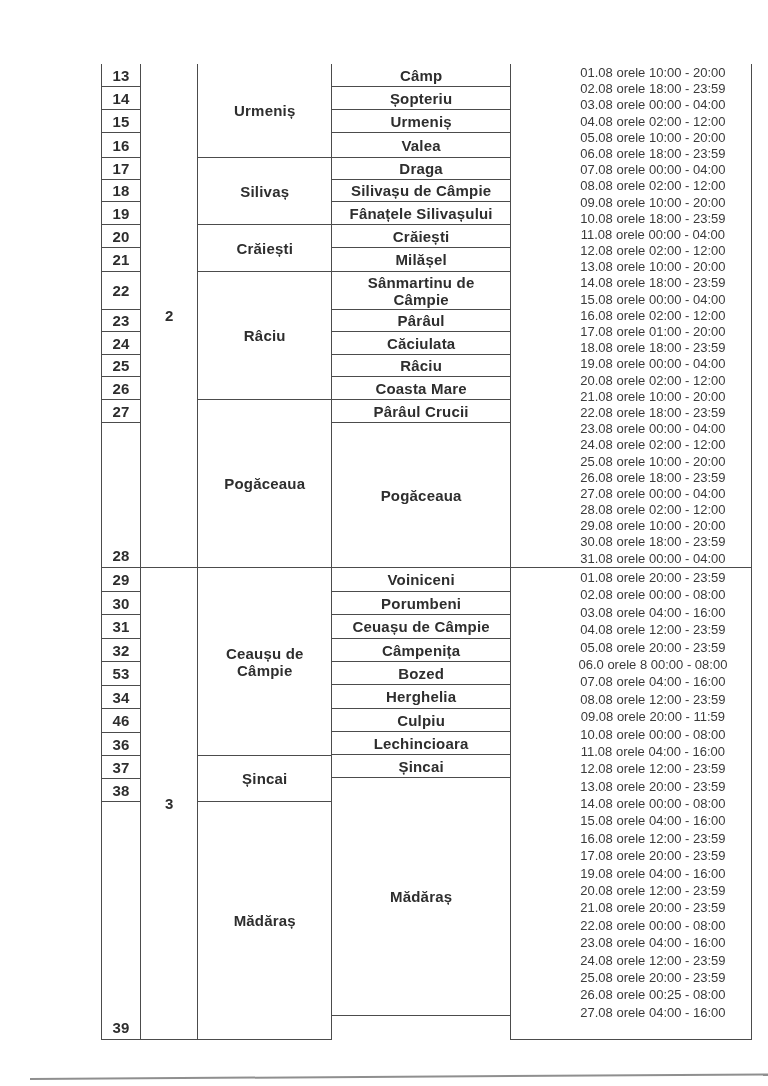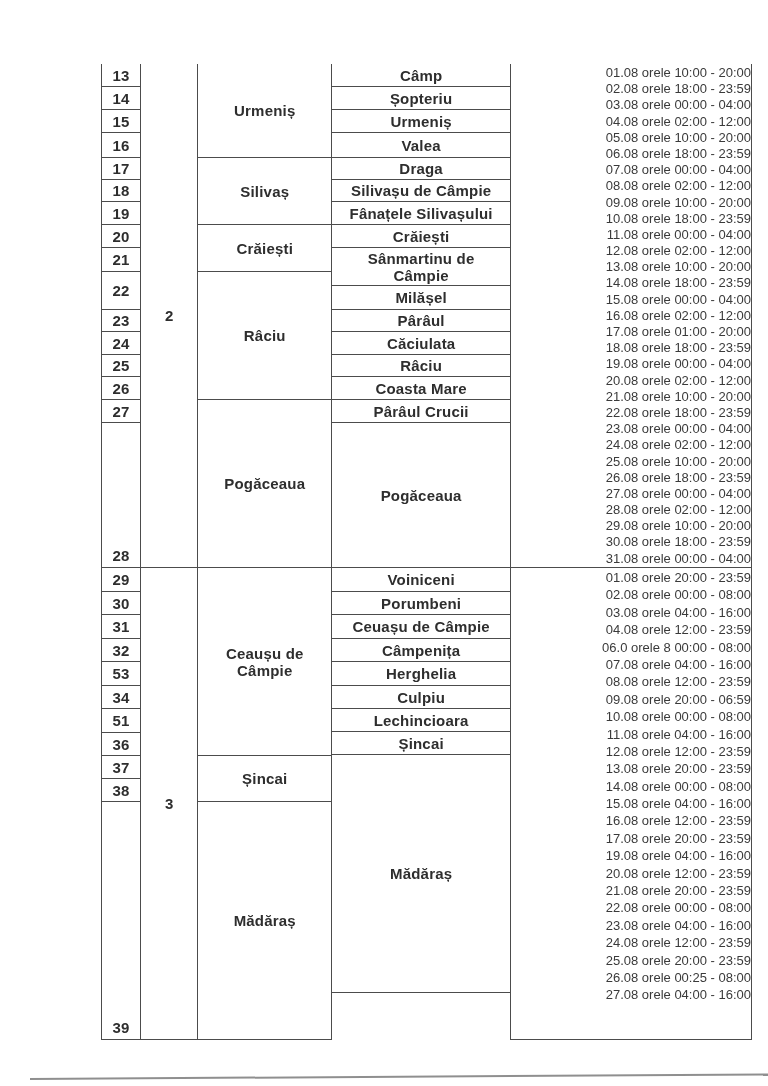--- a/index.html
+++ b/index.html
@@ -39,21 +39,21 @@
     line-height:17px;
   }
   .cell.btm{align-items:flex-end;padding-bottom:3px;}
   .grp-cell{height:100%;}
   .sched{
     height:100%;
     border-bottom:1.5px solid var(--line);
     padding:1px 0 0 44px;
     font-size:13px;
     color:var(--sched-ink);
-    text-align:right;
+    text-align:center;
   }
   .sec1 .sline{height:16.2px;line-height:16.2px;white-space:nowrap;}
   .sec2 .sline{height:17.4px;line-height:17.4px;white-space:nowrap;}
   .wrapnarrow{max-width:128px;display:inline-block;}
   .compad{padding:0 14px;}
   .footer-rule{
     position:absolute;left:30px;top:1078px;width:738px;height:2px;
     background:#8f8f8f;
     transform:rotate(-0.35deg);
     transform-origin:left center;
@@ -100,24 +100,24 @@
 
       <div class="col col-vil">
         <div class="cell" style="height:23px">Câmp</div>
         <div class="cell" style="height:23px">Șopteriu</div>
         <div class="cell" style="height:23px">Urmeniș</div>
         <div class="cell" style="height:25px">Valea</div>
         <div class="cell" style="height:22px">Draga</div>
         <div class="cell" style="height:22px">Silivașu de Câmpie</div>
         <div class="cell" style="height:23px">Fânațele Silivașului</div>
         <div class="cell" style="height:23px">Crăiești</div>
+        <div class="cell" style="height:24px">Milășel</div>
         <div class="cell" style="height:38px">
             <span class="wrapnarrow">Sânmartinu de Câmpie</span>
           </div>
-        <div class="cell" style="height:24px">Milășel</div>
         <div class="cell" style="height:22px">Pârâul</div>
         <div class="cell" style="height:23px">Căciulata</div>
         <div class="cell" style="height:22px">Râciu</div>
         <div class="cell" style="height:23px">Coasta Mare</div>
         <div class="cell" style="height:23px">Pârâul Crucii</div>
         <div class="cell" style="height:145px">Pogăceaua</div>
       </div>
 
       <div class="col col-sch">
         <div class="sched">
@@ -158,21 +158,21 @@
 
     <div class="section sec2">
 
       <div class="col col-num">
         <div class="cell" style="height:24px">29</div>
         <div class="cell" style="height:23px">30</div>
         <div class="cell" style="height:24px">31</div>
         <div class="cell" style="height:23px">32</div>
         <div class="cell" style="height:24px">53</div>
         <div class="cell" style="height:23px">34</div>
-        <div class="cell" style="height:24px">51</div>
+        <div class="cell" style="height:24px">46</div>
         <div class="cell" style="height:23px">36</div>
         <div class="cell" style="height:23px">37</div>
         <div class="cell" style="height:23px">38</div>
         <div class="cell btm" style="height:238px">39</div>
       </div>
 
       <div class="col col-grp">
         <div class="cell grp-cell">3</div>
       </div>
 
@@ -180,37 +180,39 @@
         <div class="cell compad" style="height:188px">Ceaușu de Câmpie</div>
         <div class="cell compad" style="height:46px">Șincai</div>
         <div class="cell compad" style="height:238px">Mădăraș</div>
       </div>
 
       <div class="col col-vil">
         <div class="cell" style="height:24px">Voiniceni</div>
         <div class="cell" style="height:23px">Porumbeni</div>
         <div class="cell" style="height:24px">Ceuașu de Câmpie</div>
         <div class="cell" style="height:23px">Câmpenița</div>
+        <div class="cell" style="height:23px">Bozed</div>
         <div class="cell" style="height:24px">Herghelia</div>
         <div class="cell" style="height:23px">Culpiu</div>
         <div class="cell" style="height:23px">Lechincioara</div>
         <div class="cell" style="height:23px">Șincai</div>
         <div class="cell" style="height:238px">Mădăraș</div>
       </div>
 
       <div class="col col-sch">
         <div class="sched">
           <div class="sline">01.08 orele 20:00 - 23:59</div>
           <div class="sline">02.08 orele 00:00 - 08:00</div>
           <div class="sline">03.08 orele 04:00 - 16:00</div>
           <div class="sline">04.08 orele 12:00 - 23:59</div>
+          <div class="sline">05.08 orele 20:00 - 23:59</div>
           <div class="sline">06.0 orele 8 00:00 - 08:00</div>
           <div class="sline">07.08 orele 04:00 - 16:00</div>
           <div class="sline">08.08 orele 12:00 - 23:59</div>
-          <div class="sline">09.08 orele 20:00 - 06:59</div>
+          <div class="sline">09.08 orele 20:00 - 11:59</div>
           <div class="sline">10.08 orele 00:00 - 08:00</div>
           <div class="sline">11.08 orele 04:00 - 16:00</div>
           <div class="sline">12.08 orele 12:00 - 23:59</div>
           <div class="sline">13.08 orele 20:00 - 23:59</div>
           <div class="sline">14.08 orele 00:00 - 08:00</div>
           <div class="sline">15.08 orele 04:00 - 16:00</div>
           <div class="sline">16.08 orele 12:00 - 23:59</div>
           <div class="sline">17.08 orele 20:00 - 23:59</div>
           <div class="sline">19.08 orele 04:00 - 16:00</div>
           <div class="sline">20.08 orele 12:00 - 23:59</div>

